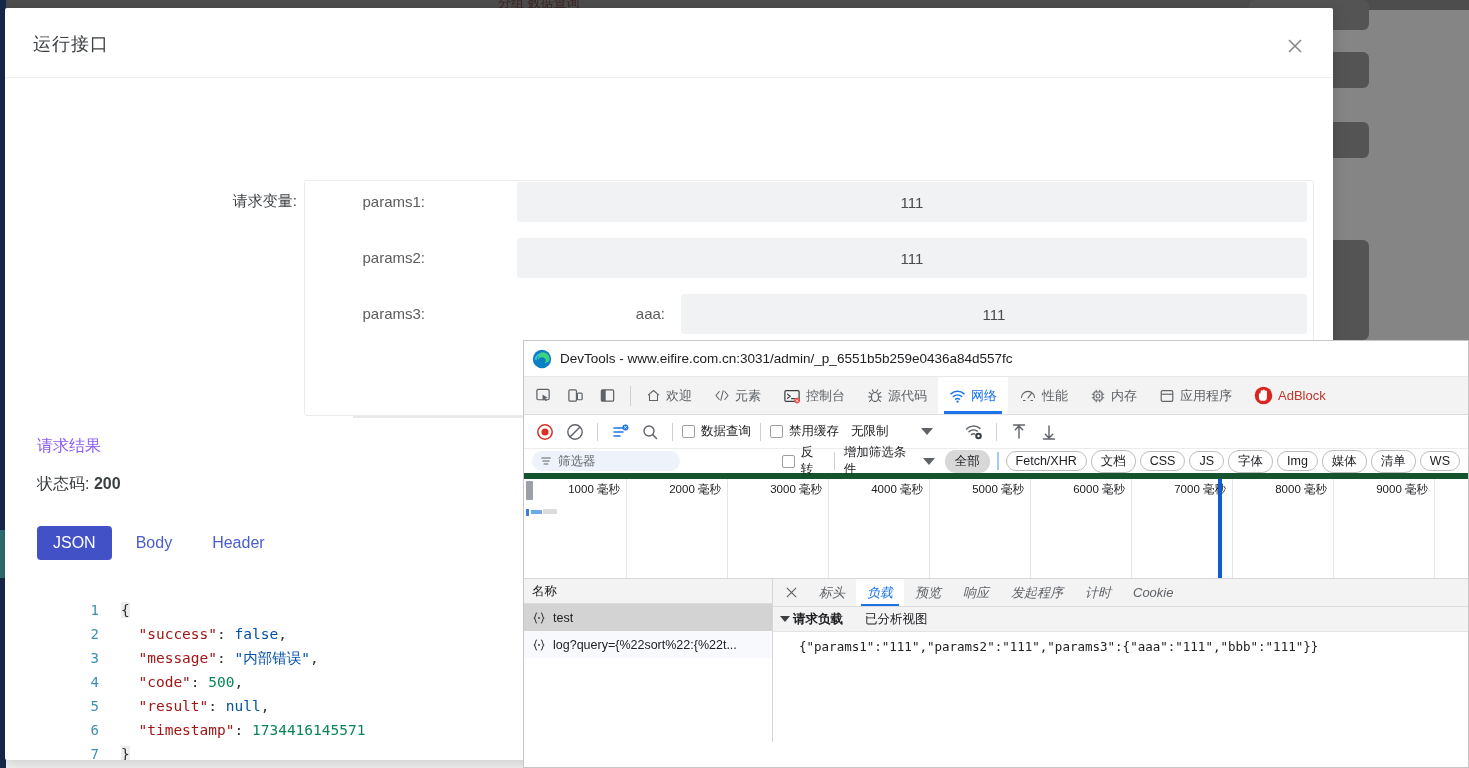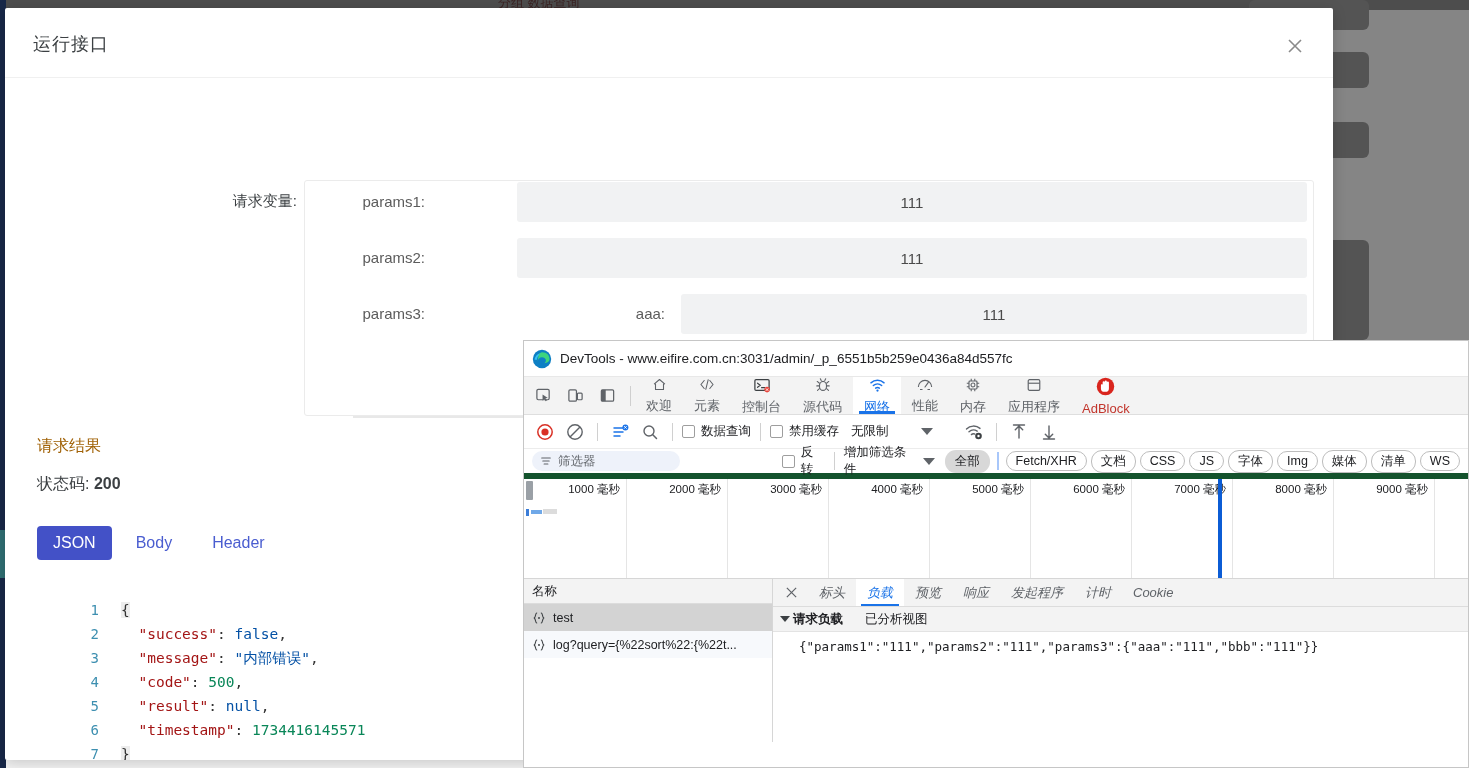--- a/index.html
+++ b/index.html
@@ -85,21 +85,21 @@
     outline: none;
     text-align: center;
   }
   .scroll-line {
     position: absolute; left: 348px; top: 338px; width: 960px; height: 2px;
     background: #e8e8e8;
   }
 
   
   .result-title {
-    position: absolute; left: 32px; top: 358px; font-size: 16px; color: #a16207;
+    position: absolute; left: 32px; top: 358px; font-size: 16px; color: #8b5cf6;
   }
   .status-line {
     position: absolute; left: 32px; top: 396px; font-size: 16px; color: #3c4043;
   }
   .status-line b { font-weight: bold; }
 
   .tabs { position: absolute; left: 32px; top: 448px; display: flex; align-items: center; }
   .tab {
     font-size: 16px; color: #4a5dd0; padding: 8px 16px; cursor: pointer;
     border-radius: 4px; margin-right: 8px;
@@ -143,21 +143,20 @@
   .dt-dockgroup { display: flex; align-items: center; padding: 0 6px; gap: 6px; }
   .dt-icnbtn {
     width: 26px; height: 26px; display: flex; align-items: center; justify-content: center;
     cursor: pointer;
   }
   .dt-sep { width: 1px; height: 20px; background: #cfcfcf; align-self: center; margin: 0 4px; }
   .dt-tab {
     display: flex; align-items: center; gap: 5px; padding: 0 11px;
     font-size: 13px; color: #5f6368; cursor: pointer; position: relative;
     white-space: nowrap;
-    flex-direction: column;
   }
   .dt-tab.active { background: #ffffff; color: #1a73e8; }
   .dt-tab.active::after {
     content: ""; position: absolute; left: 6px; right: 6px; bottom: 0;
     height: 3px; background: #1a73e8;
   }
   .dt-tab .glyph { display: flex; align-items: center; }
 
   .net-toolbar {
     height: 34px; background: #ffffff; display: flex; align-items: center;

